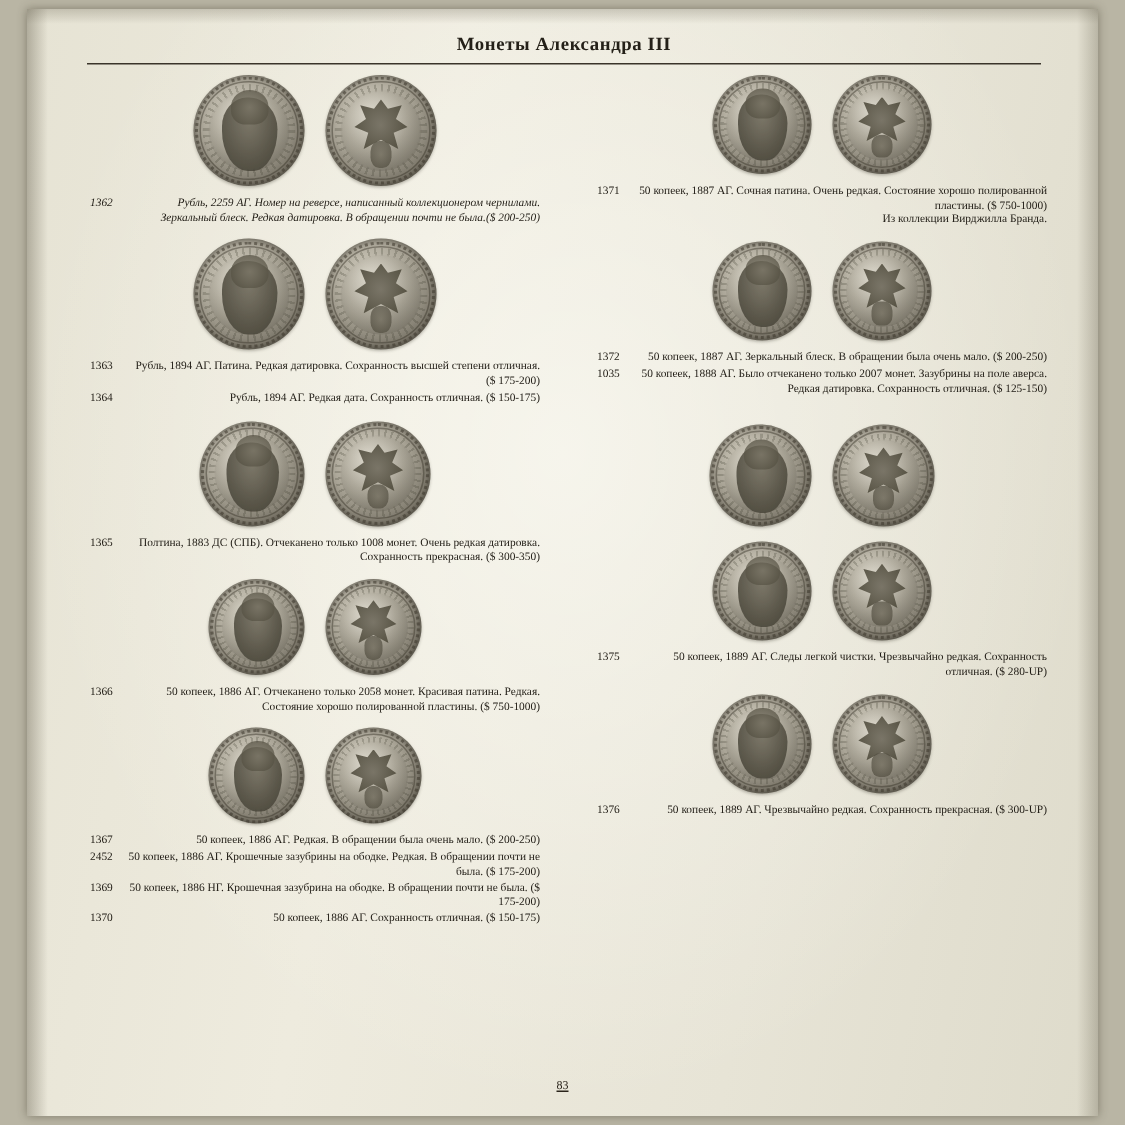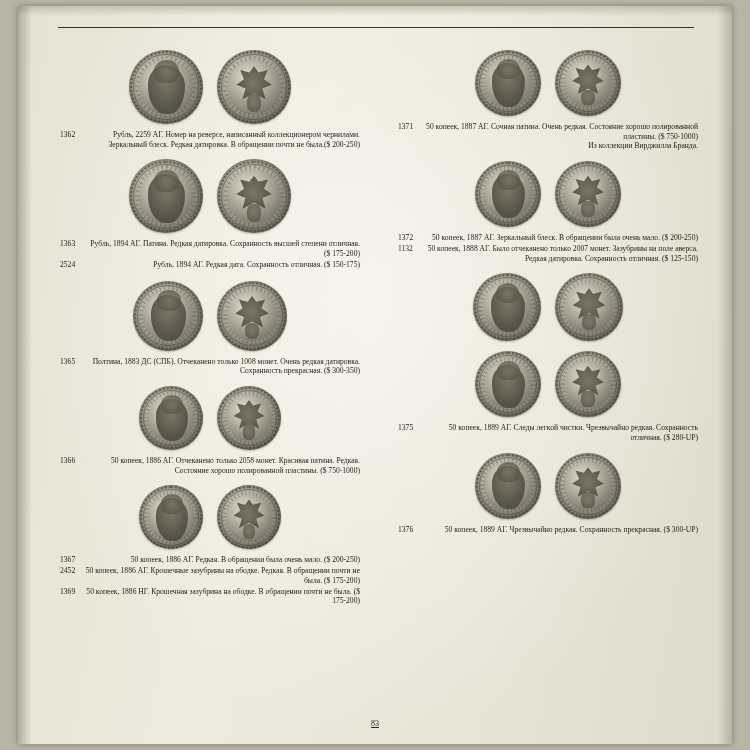--- a/index.html
+++ b/index.html
@@ -217,26 +217,27 @@
 </head>
 <body>
 
 <div class="page">
   <div class="page-inner"></div>
   <div class="edge-shadow-l"></div>
   <div class="edge-shadow-r"></div>
   <div class="edge-shadow-t"></div>
 
   <div class="header">
+    <div class="header-title">Монеты Александра III</div>
     <div class="header-rule"></div>
   </div>
 
   <div class="columns">
     <div class="col col-left" id="colLeft">
-        <div class="entry" style="margin-bottom: 10px;">
+        <div class="entry" style="margin-bottom: 10px; font-style: italic;">
           <div class="plate-row">
             <div class="coin obv" style="width: 74px; height: 74px;">
               <div class="rim"></div>
               <div class="field"></div>
               <div class="motif"></div>
               <div class="motif2"></div>
               <div class="legend"></div>
             </div>
             <div class="coin rev" style="width: 74px; height: 74px;">
               <div class="rim"></div>
@@ -269,21 +270,21 @@
               <div class="motif2"></div>
               <div class="legend"></div>
             </div>
           </div>
           <div class="caption">
             <div class="cap-line cap-block">
               <div class="cap-num">1363</div>
               <div class="cap-text"><span>Рубль, 1894 АГ. Патина. Редкая датировка. Сохранность высшей степени отличная. ($ 175-200)</span></div>
             </div>
             <div class="cap-line cap-block">
-              <div class="cap-num">2524</div>
+              <div class="cap-num">1364</div>
               <div class="cap-text"><span>Рубль, 1894 АГ. Редкая дата. Сохранность отличная. ($ 150-175)</span></div>
             </div>
           </div>
         </div>
         <div class="entry" style="margin-bottom: 10px;">
           <div class="plate-row">
             <div class="coin obv" style="width: 70px; height: 70px;">
               <div class="rim"></div>
               <div class="field"></div>
               <div class="motif"></div>
@@ -352,20 +353,24 @@
               <div class="cap-text"><span>50 копеек, 1886 АГ. Редкая. В обращении была очень мало. ($ 200-250)</span></div>
             </div>
             <div class="cap-line cap-block">
               <div class="cap-num">2452</div>
               <div class="cap-text"><span>50 копеек, 1886 АГ. Крошечные зазубрины на ободке. Редкая. В обращении почти не была. ($ 175-200)</span></div>
             </div>
             <div class="cap-line cap-block">
               <div class="cap-num">1369</div>
               <div class="cap-text"><span>50 копеек, 1886 НГ. Крошечная зазубрина на ободке. В обращении почти не была. ($ 175-200)</span></div>
             </div>
+            <div class="cap-line cap-block">
+              <div class="cap-num">1370</div>
+              <div class="cap-text"><span>50 копеек, 1886 АГ. Сохранность отличная. ($ 150-175)</span></div>
+            </div>
           </div>
         </div>
       </div>
     <div class="col col-right" id="colRight">
         <div class="entry" style="margin-bottom: 10px;">
           <div class="plate-row">
             <div class="coin obv" style="width: 66px; height: 66px;">
               <div class="rim"></div>
               <div class="field"></div>
               <div class="motif"></div>
@@ -380,21 +385,21 @@
               <div class="legend"></div>
             </div>
           </div>
           <div class="caption">
             <div class="cap-line cap-block">
               <div class="cap-num">1371</div>
               <div class="cap-text"><span>50 копеек, 1887 АГ. Сочная патина. Очень редкая. Состояние хорошо полированной пластины. ($ 750-1000)</span><br><span class="ital">Из коллекции Вирджилла Бранда.</span></div>
             </div>
           </div>
         </div>
-        <div class="entry" style="margin-bottom: 10px;">
+        <div class="entry" style="margin-bottom: 20px;">
           <div class="plate-row">
             <div class="coin obv" style="width: 66px; height: 66px;">
               <div class="rim"></div>
               <div class="field"></div>
               <div class="motif"></div>
               <div class="motif2"></div>
               <div class="legend"></div>
             </div>
             <div class="coin rev" style="width: 66px; height: 66px;">
               <div class="rim"></div>
@@ -403,21 +408,21 @@
               <div class="motif2"></div>
               <div class="legend"></div>
             </div>
           </div>
           <div class="caption">
             <div class="cap-line cap-block">
               <div class="cap-num">1372</div>
               <div class="cap-text"><span>50 копеек, 1887 АГ. Зеркальный блеск. В обращении была очень мало. ($ 200-250)</span></div>
             </div>
             <div class="cap-line cap-block">
-              <div class="cap-num">1132</div>
+              <div class="cap-num">1035</div>
               <div class="cap-text"><span>50 копеек, 1888 АГ. Было отчеканено только 2007 монет. Зазубрины на поле аверса. Редкая датировка. Сохранность отличная. ($ 125-150)</span></div>
             </div>
           </div>
         </div>
         <div class="entry" style="margin-bottom: 10px;">
           <div class="plate-row">
             <div class="coin obv" style="width: 68px; height: 68px;">
               <div class="rim"></div>
               <div class="field"></div>
               <div class="motif"></div>

